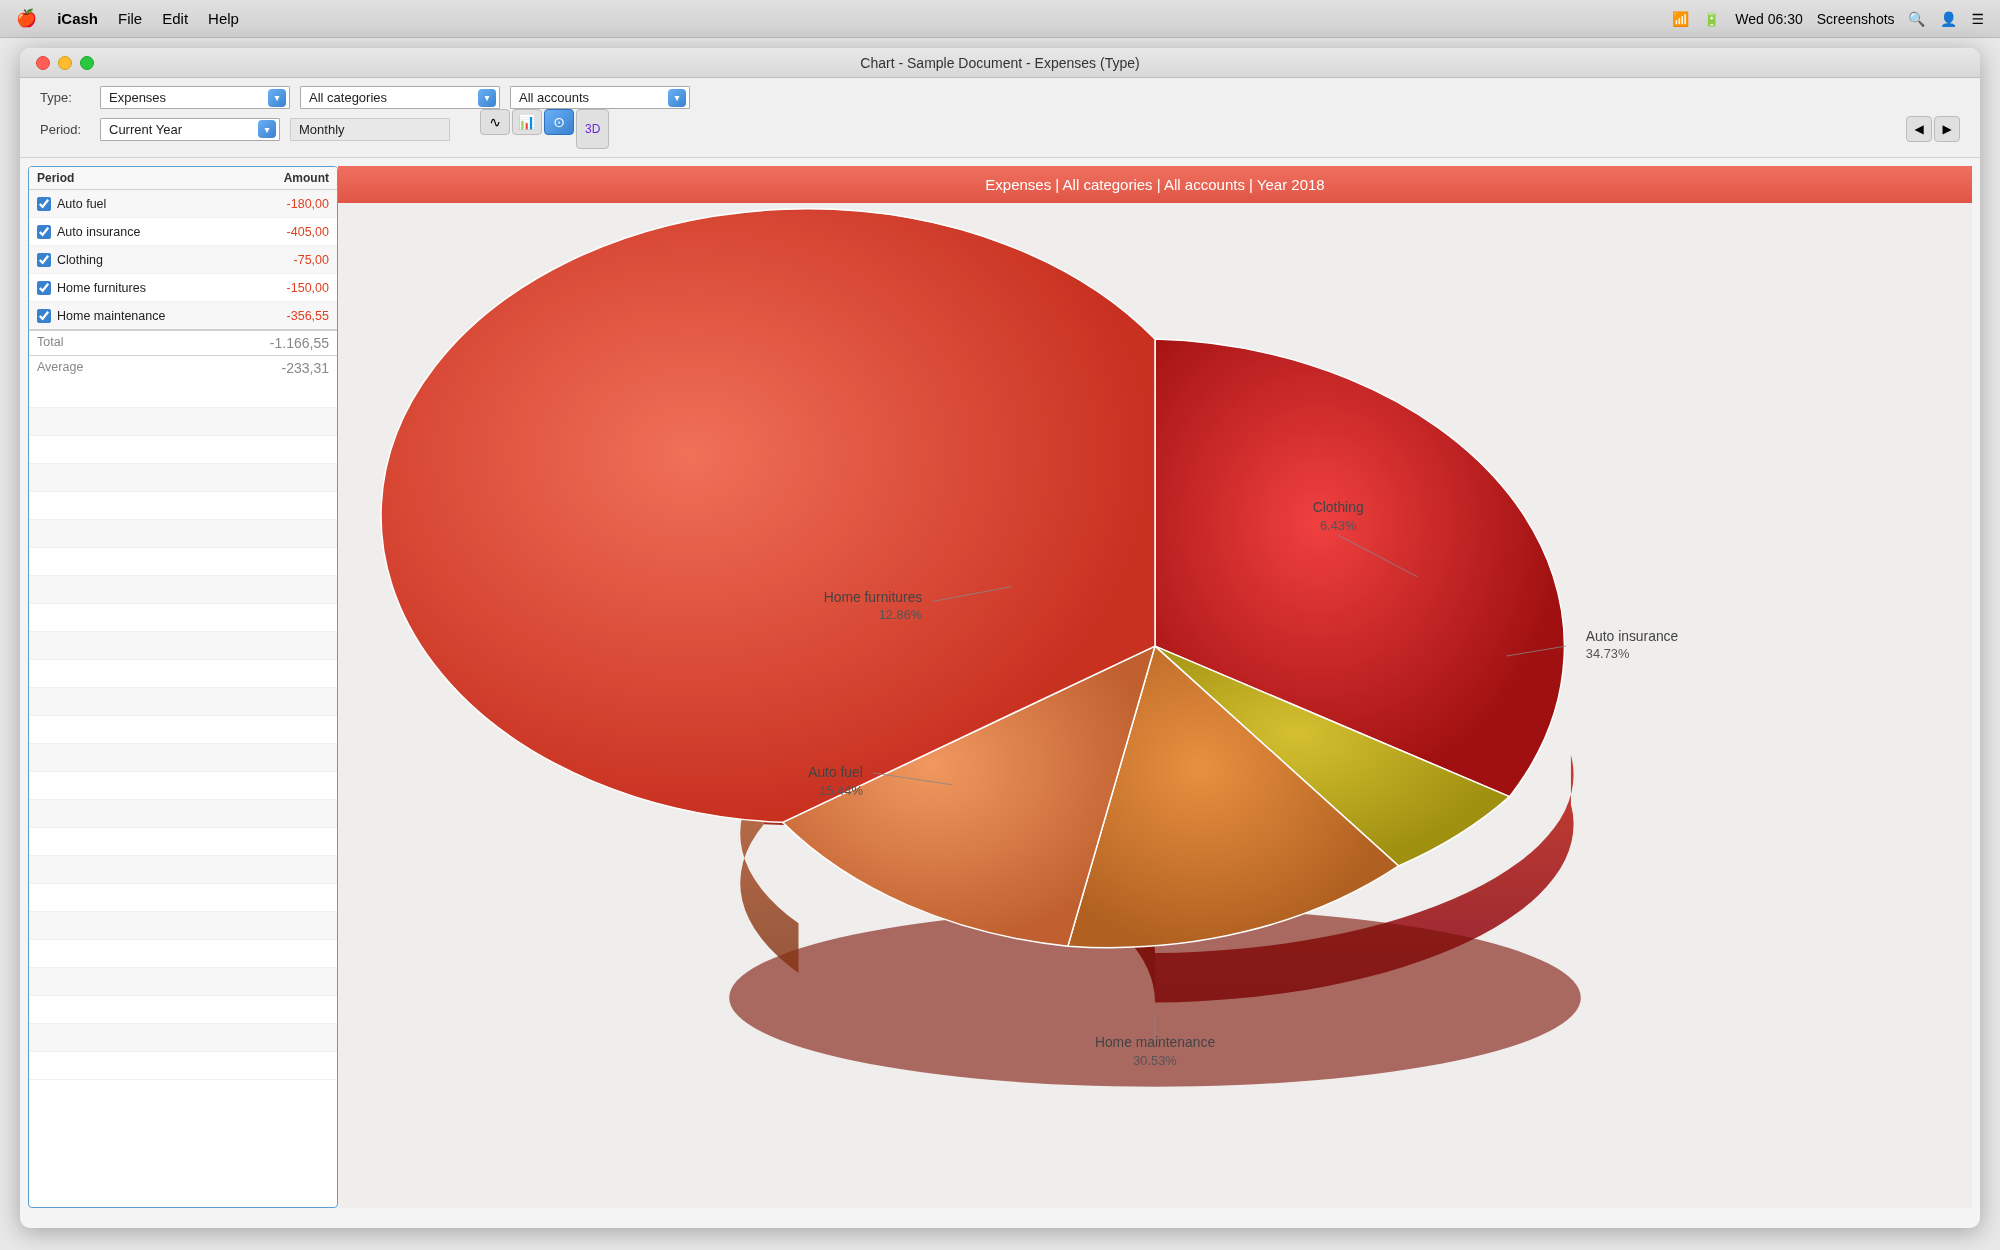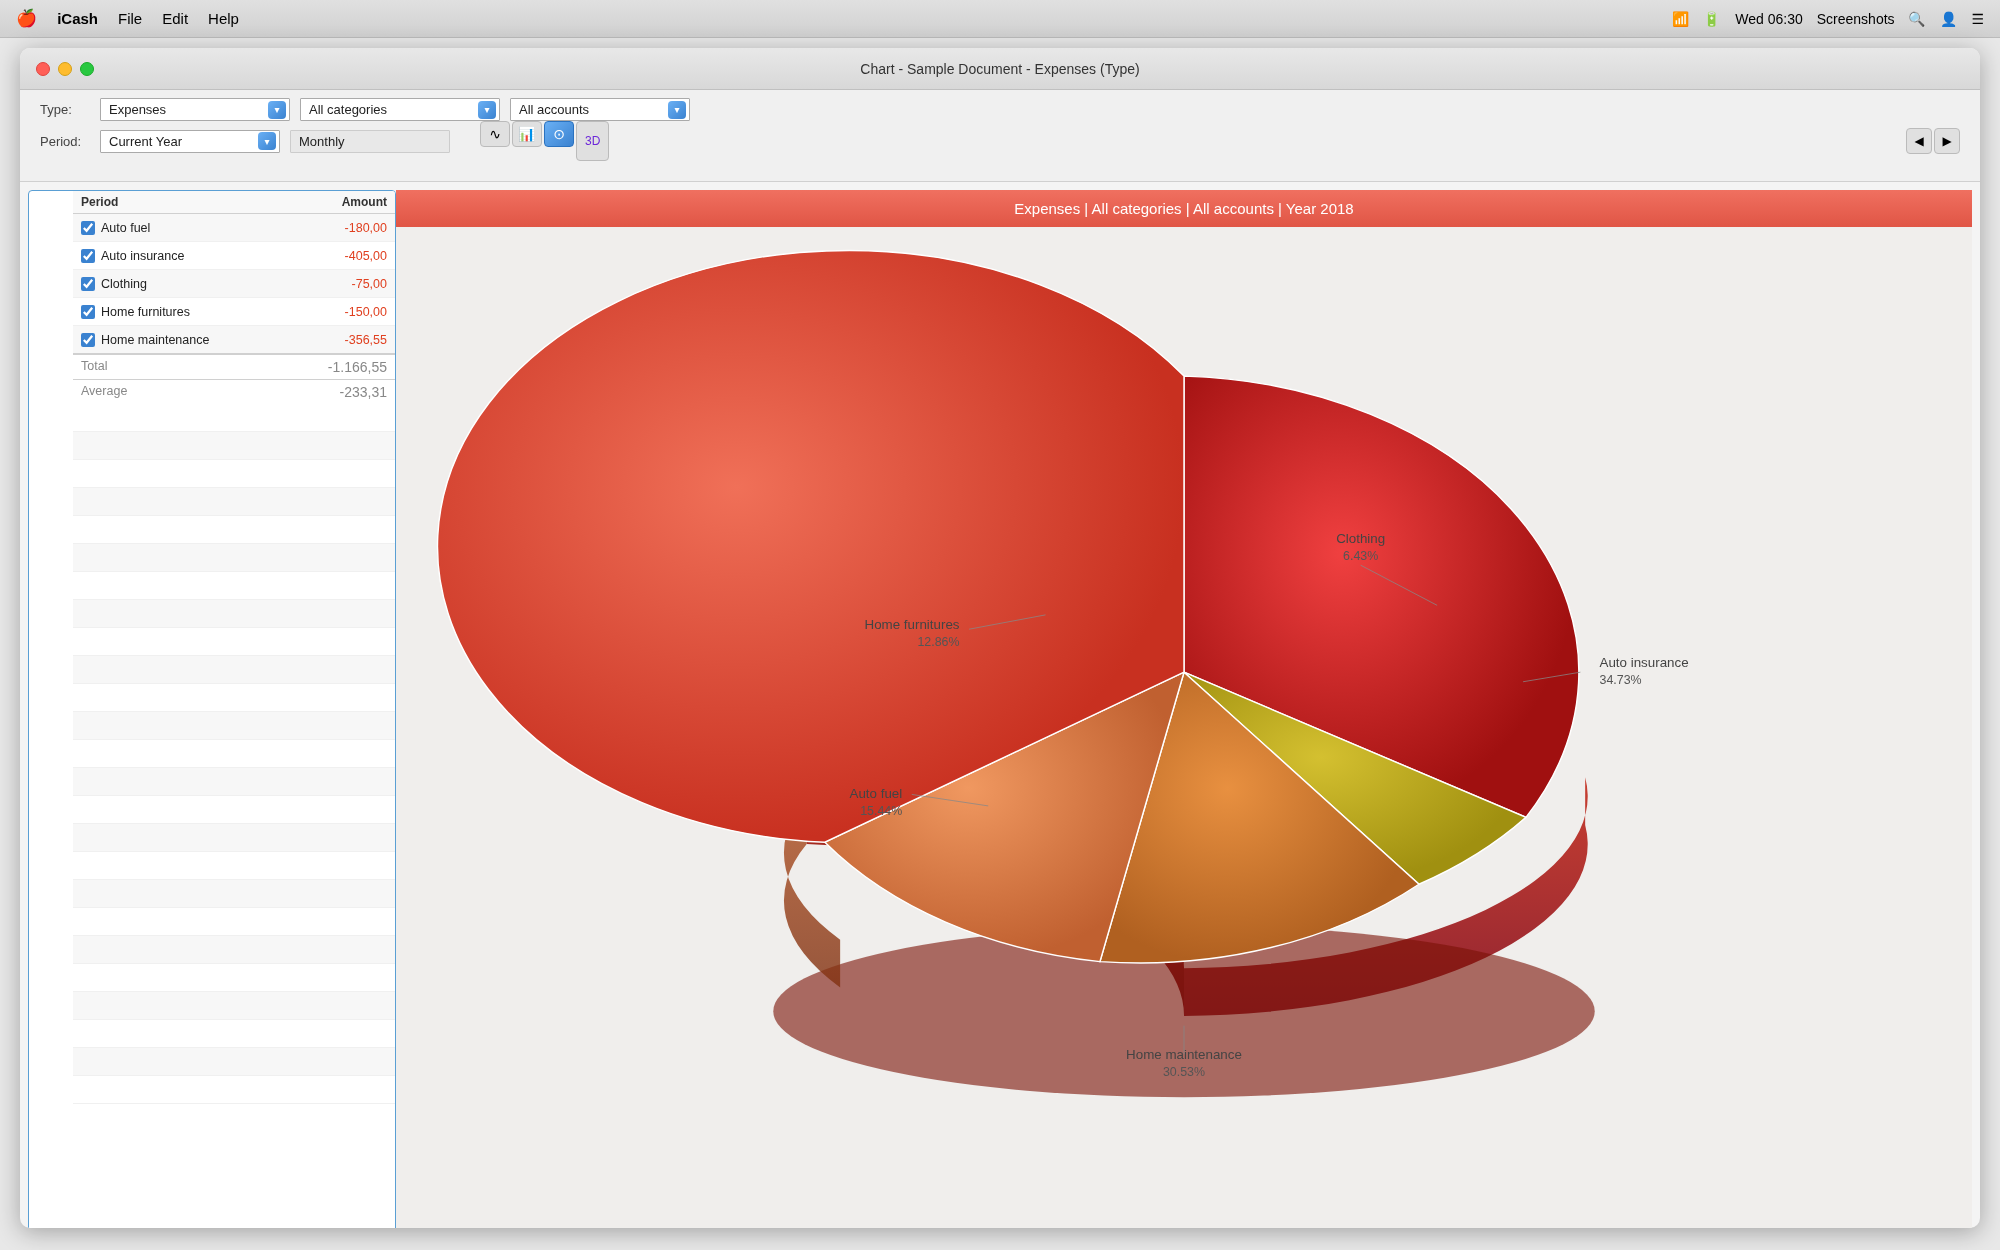--- a/index.html
+++ b/index.html
@@ -50,21 +50,21 @@
       margin: 10px 20px;
       background: #f4f4f4;
       border-radius: 10px;
       box-shadow: 0 4px 24px rgba(0,0,0,0.3);
       overflow: hidden;
       height: 1180px;
     }
 
     
     .titlebar {
-      height: 42px;
+      height: 30px;
       background: linear-gradient(to bottom, #e8e8e8, #d8d8d8);
       display: flex;
       align-items: center;
       justify-content: center;
       border-bottom: 1px solid #c0c0c0;
       position: relative;
     }
     .traffic-lights {
       position: absolute;
       left: 16px;
@@ -90,21 +90,21 @@
     .toolbar {
       background: #f0f0f0;
       border-bottom: 1px solid #d0d0d0;
       padding: 8px 20px;
     }
     .toolbar-row {
       display: flex;
       align-items: center;
       gap: 10px;
     }
-    .toolbar-row:last-child { margin-bottom: 12px; }
+    .toolbar-row:last-child { margin-bottom: 0; }
     .toolbar-label {
       font-size: 13px;
       color: #444;
       min-width: 50px;
     }
     .toolbar-select {
       background: white;
       border: 1px solid #aaa;
       border-radius: 1px;
       padding: 3px 24px 3px 8px;
@@ -200,28 +200,27 @@
     }
 
     
     .content-area {
       display: flex;
       height: calc(1180px - 42px - 80px);
     }
 
     
     .left-panel {
-      width: 368px;
+      width: 310px;
       border-right: 1px solid #c0c0c0;
       border: 1.5px solid #5a9fd4;
       border-radius: 4px;
       margin: 8px 0 8px 8px;
       background: white;
       overflow: hidden;
-      padding-left: 44px;
     }
     .table-header {
       display: flex;
       background: #f8f8f8;
       border-bottom: 1px solid #d0d0d0;
       padding: 4px 8px;
     }
     .table-col-period {
       flex: 1;
       font-size: 12px;

